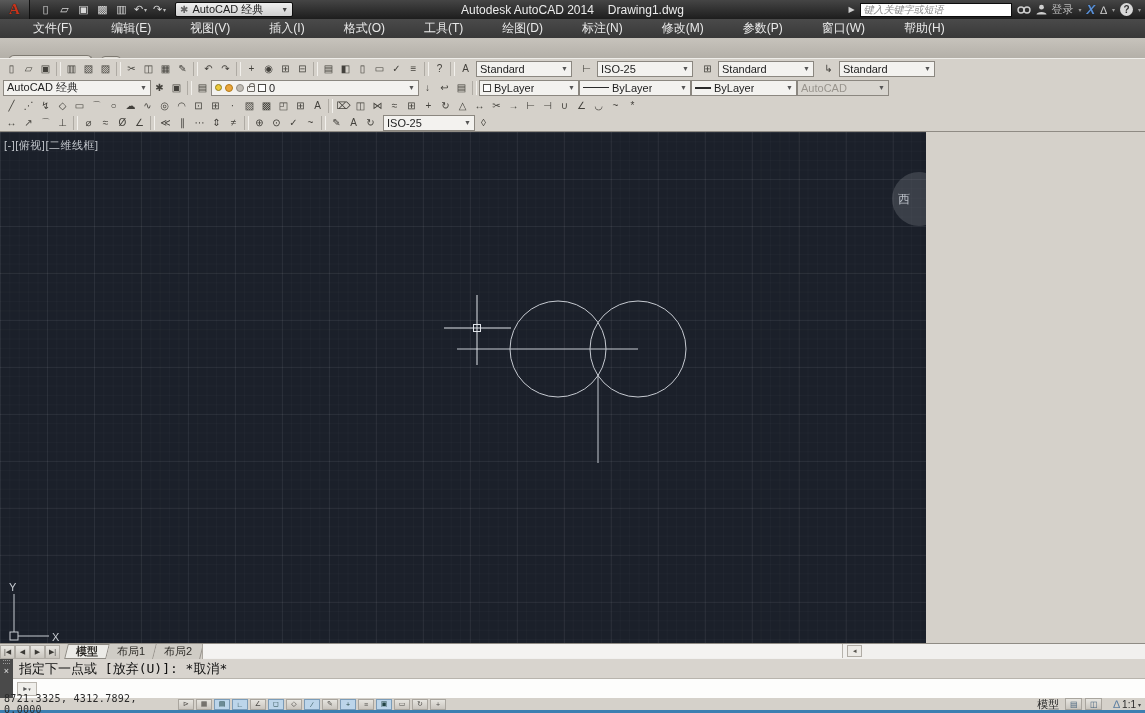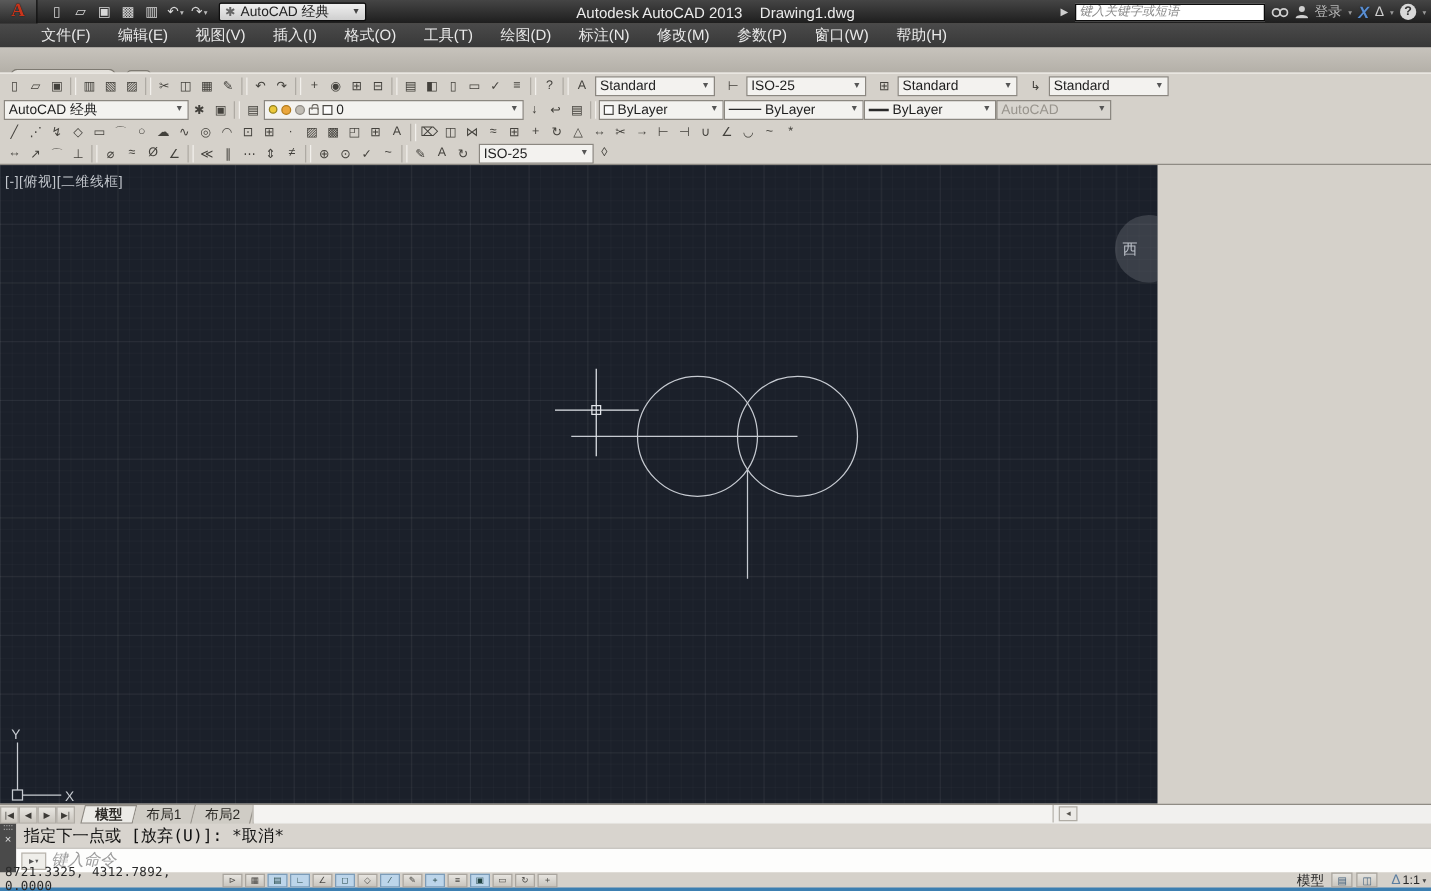--- a/index.html
+++ b/index.html
@@ -20,21 +20,21 @@
   #title-center{position:absolute;left:0;right:0;top:0;height:19px;display:flex;align-items:center;justify-content:center;gap:14px;pointer-events:none;color:#ececec;font-size:12px}
   #tb-right{position:absolute;right:4px;top:1px;height:17px;display:flex;align-items:center;gap:5px}
   #search-input{width:152px;height:14px;border:1px solid #0c0c0c;background:#fff;font-size:10px;padding:0 3px;color:#444}
   #search-input::placeholder{color:#8a8a8a;font-style:italic}
   .tbr-ic{color:#cfcfcf;font-size:11px;display:flex;align-items:center;justify-content:center}
   .tbr-caret{color:#9a9a9a;font-size:6px}
   #exchange-x{color:#5a8fd4;font-weight:bold;font-style:italic;font-size:13px;text-shadow:0 0 1px #123}
   #help-circle{width:13px;height:13px;border-radius:50%;background:#d8d8d8;color:#333;font-size:10px;font-weight:bold;display:flex;align-items:center;justify-content:center}
 
   
-  #menubar{left:0;top:19px;width:1145px;height:19px;background:linear-gradient(#4a4a4a,#383838);display:flex;align-items:flex-end;gap:0;padding-left:22px}
+  #menubar{left:0;top:19px;width:1145px;height:19px;background:linear-gradient(#4a4a4a,#383838);display:flex;align-items:flex-end;gap:17px;padding-left:22px}
   .menu-item{color:#e9e9e9;font-size:12px;padding:0 11px;height:19px;display:flex;align-items:center}
 
   
   #tabrow{left:0;top:38px;width:1145px;height:35px;background:linear-gradient(#c7c3bc,#a5a199);display:flex;align-items:flex-end;padding-left:8px}
   #filetab{height:18px;background:linear-gradient(#e4e1db,#cfccc5);border:1px solid #7e7a72;border-bottom:none;border-radius:6px 6px 0 0;display:flex;align-items:center;padding:0 8px;gap:10px;color:#222;font-size:11px}
   #filetab .x{color:#6a675f;font-size:10px}
   #newtab-btn{height:15px;width:20px;margin-left:8px;margin-bottom:2px;background:linear-gradient(#dedbd4,#b8b4ac);border:1px solid #7e7a72;border-radius:4px;display:flex;align-items:center;justify-content:center;color:#3a3a3a;font-size:10px}
 
   
   .toolbar{left:0;width:1145px;background:#d5d1ca;display:flex;align-items:center;padding-left:3px}
@@ -118,21 +118,21 @@
       <span class="qat-btn" data-name="qat-plot-button">▥</span>
       <span class="qat-btn caret" data-name="qat-undo-button">↶</span>
       <span class="qat-btn caret" data-name="qat-redo-button">↷</span>
     </div>
   <div id="ws-box" data-name="workspace-switcher">
     <span class="gear" data-name="gear-icon">✱</span>
     <span data-name="workspace-value">AutoCAD 经典</span>
     <span class="dda" data-name="chevron-down-icon">▼</span>
   </div>
   <div id="title-center" data-name="window-title">
-    <span data-name="app-title">Autodesk AutoCAD 2013</span>
+    <span data-name="app-title">Autodesk AutoCAD 2014</span>
     <span data-name="document-title">Drawing1.dwg</span>
   </div>
   <div id="tb-right">
     <span class="tbr-ic" data-name="search-expand-icon" style="font-size:8px">▶</span>
     <input id="search-input" data-name="search-input" placeholder="键入关键字或短语" style="">
     <span class="tbr-ic" data-name="search-icon">
       <svg width="14" height="10" viewBox="0 0 14 10">
           <circle cx="4" cy="5" r="3" fill="none" stroke="#cfcfcf" stroke-width="1.4"></circle>
           <circle cx="10" cy="5" r="3" fill="none" stroke="#cfcfcf" stroke-width="1.4"></circle>
         </svg>
@@ -446,21 +446,20 @@
   <span class="x" data-name="close-command-window-icon">×</span>
 </div>
 <div id="cmdhist" class="abs" data-name="command-history-line">
   <span data-name="command-history-text">指定下一点或 [放弃(U)]: *取消*</span>
 </div>
 <div id="cmdinputrow" class="abs" data-name="command-input-row">
   <span id="cmd-prompt" data-name="command-prompt-icon">
     <span>▸</span>
       <span style="font-size:5px">▾</span>
   </span>
-  <input id="cmd-input" data-name="command-input" placeholder="键入命令" style="">
 </div>
 
 <div id="statusbar" class="abs" data-name="status-bar">
   <span id="coords" data-name="coordinates-readout">8721.3325, 4312.7892, 0.0000</span>
   <span class="row" style="gap:2px">
 
   <span class="stoggle" data-name="infer-constraints-toggle">⊳</span>
       <span class="stoggle" data-name="snap-mode-toggle">▦</span>
       <span class="stoggle on" data-name="grid-display-toggle">▤</span>
       <span class="stoggle on" data-name="ortho-mode-toggle">∟</span>

